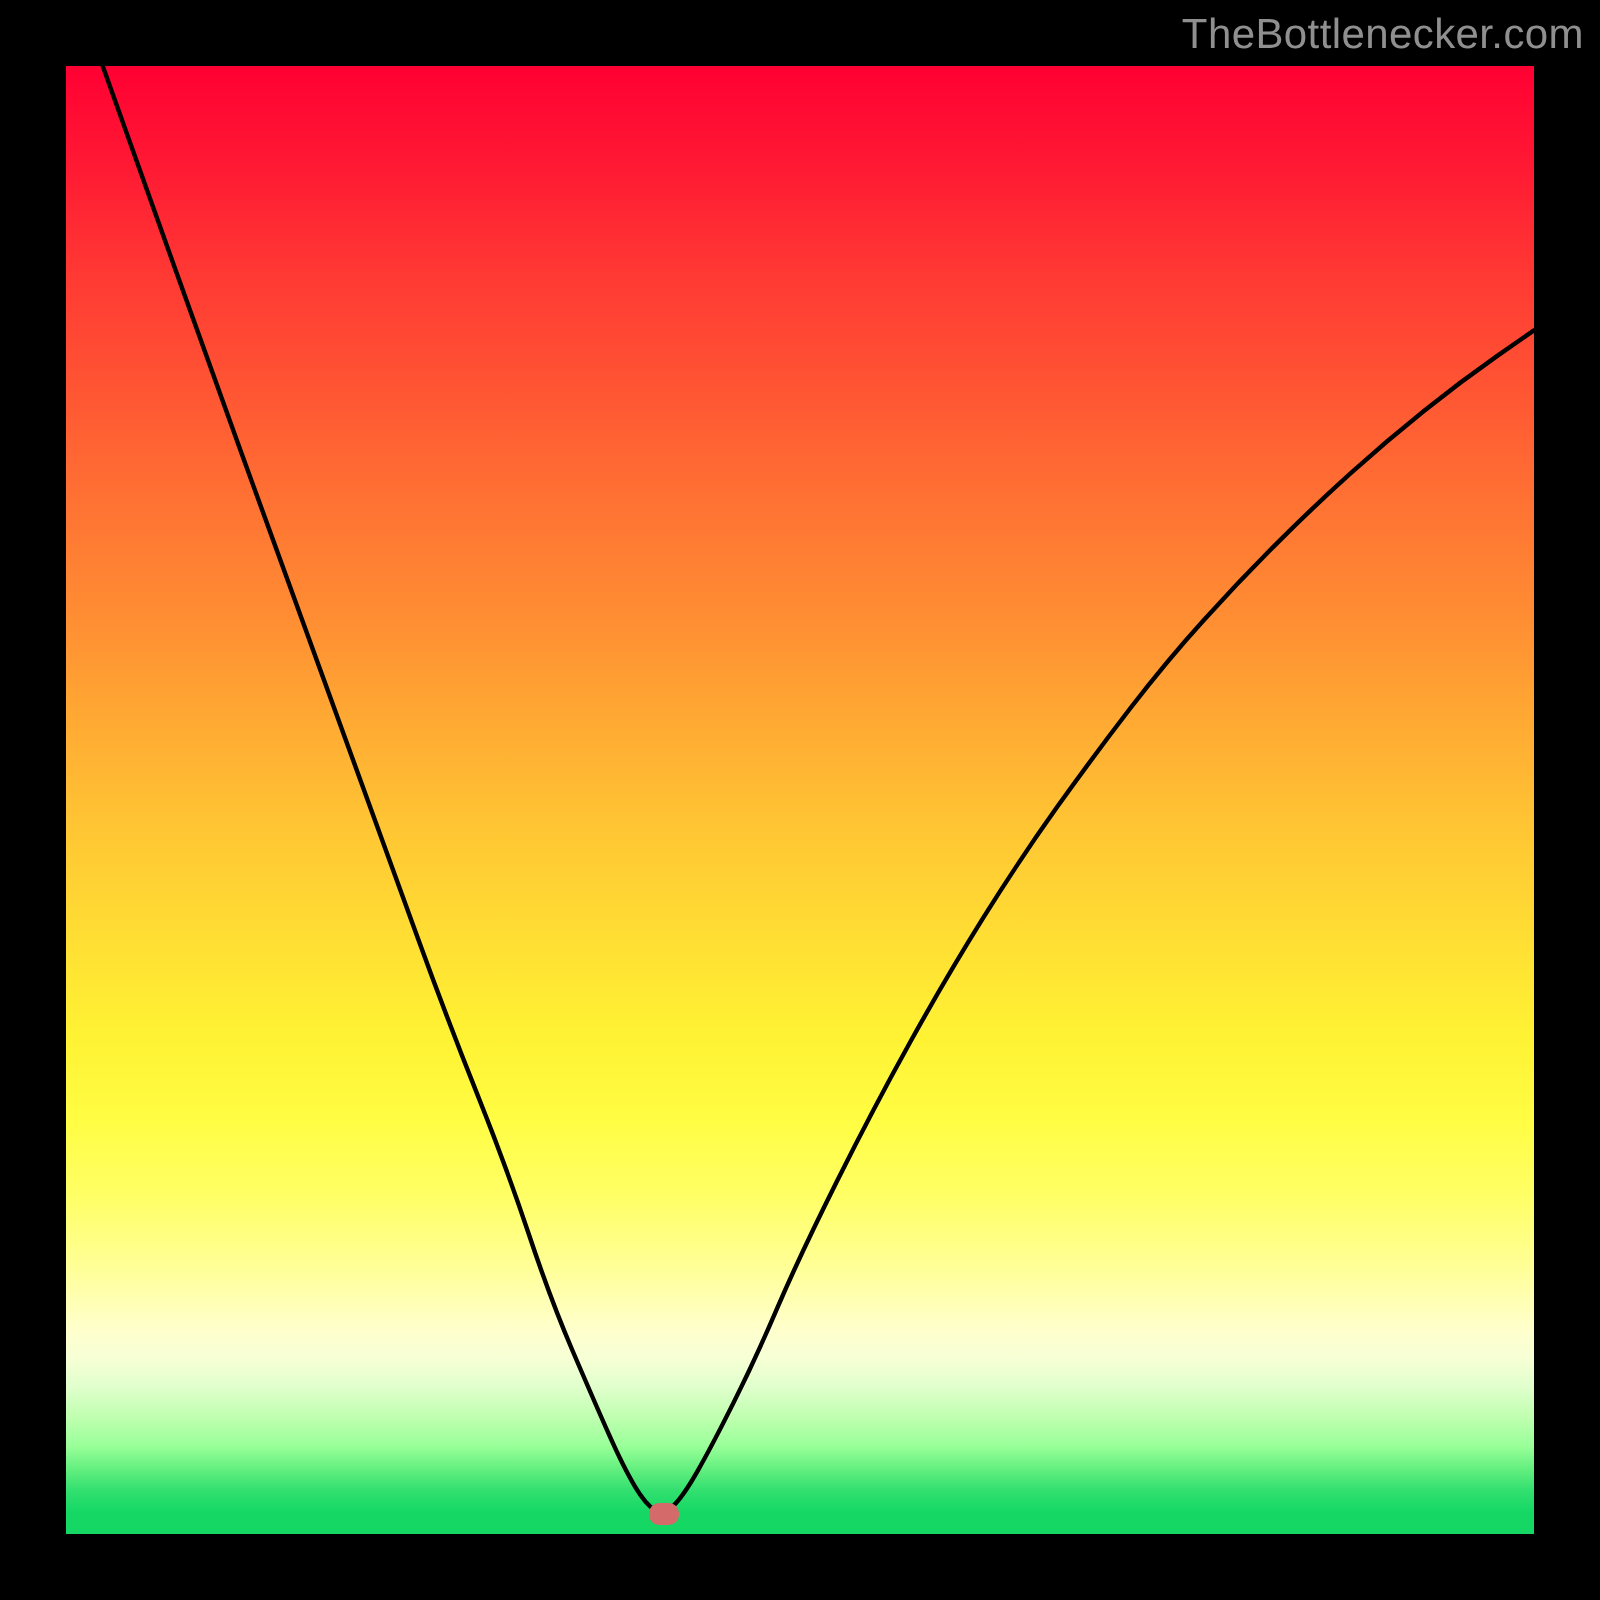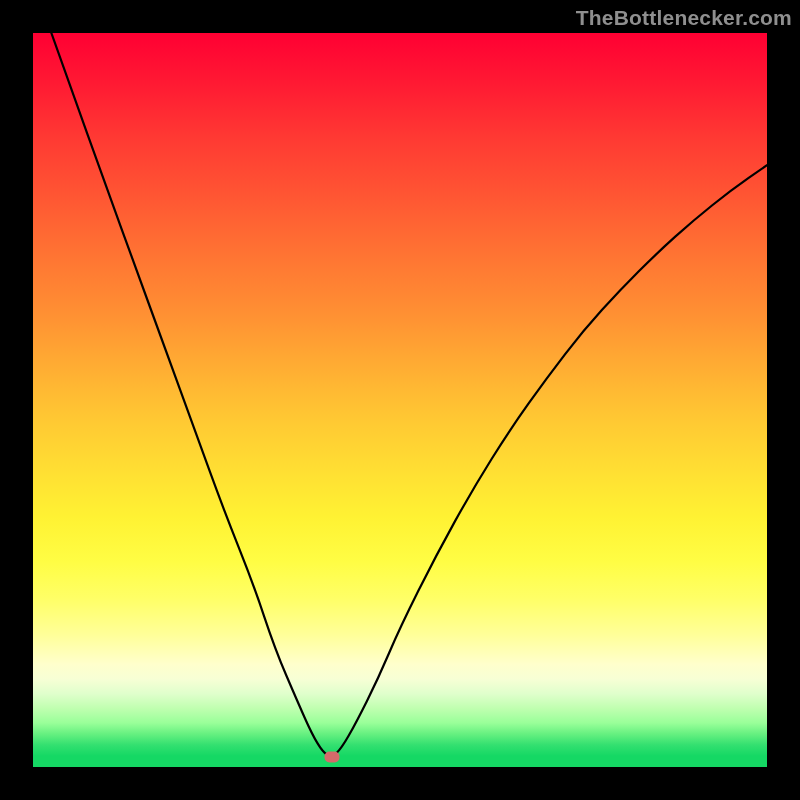--- a/index.html
+++ b/index.html
@@ -75,21 +75,21 @@
     border-radius: 5px;
     background: #d46a6a;
     transform: translate(-50%, -50%);
   }
   .watermark {
     position: absolute;
     top: 6px;
     right: 8px;
     color: #8f8f8f;
     font-size: 21px;
-    font-weight: 700;
+    font-weight: 400;
     letter-spacing: 0.2px;
     font-family: Arial, Helvetica, sans-serif;
   }
 </style>
 </head>
 <body>
 
 <div class="frame">
 
   <div class="plot-area">

